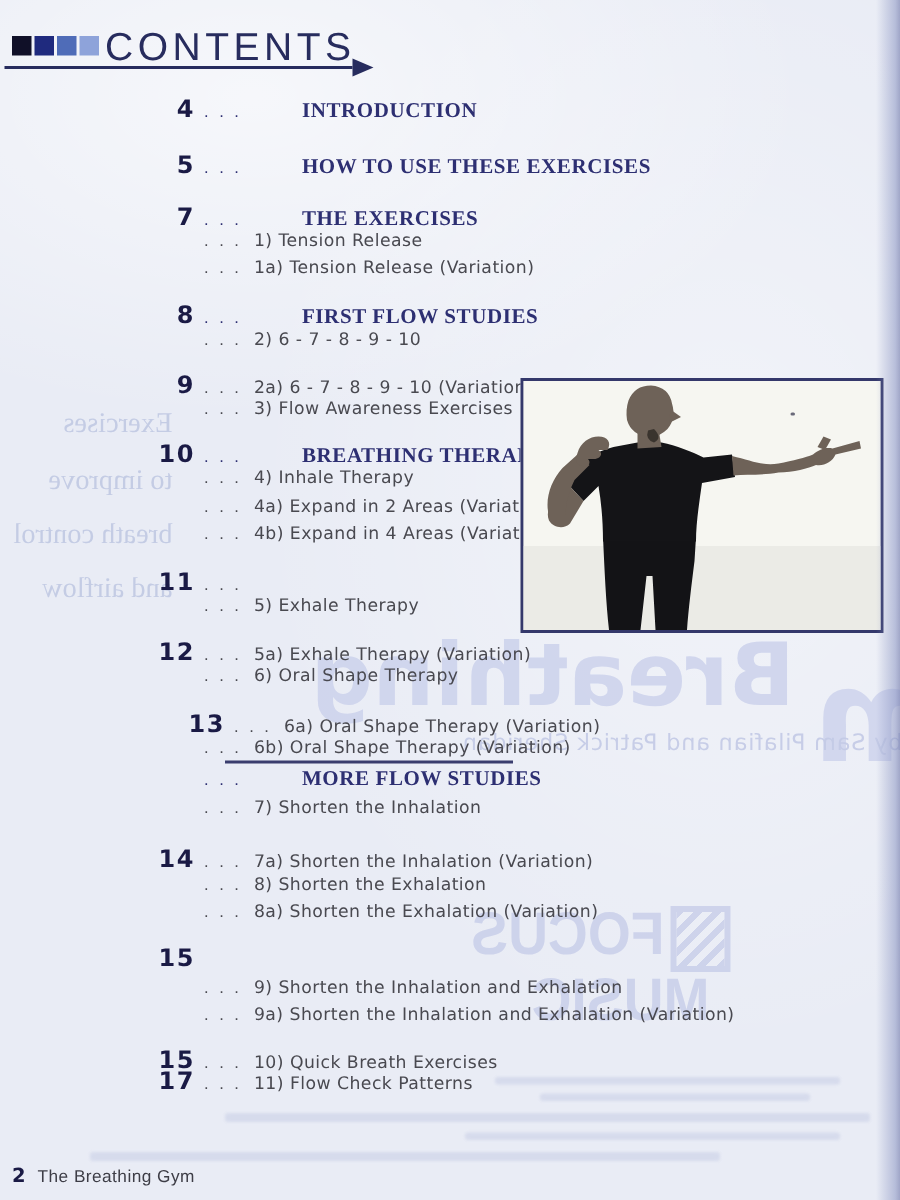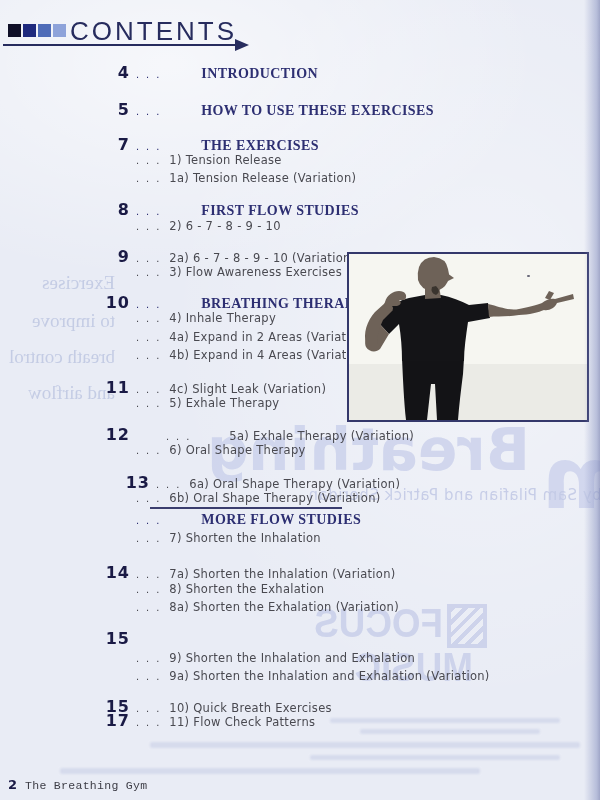--- a/index.html
+++ b/index.html
@@ -54,21 +54,21 @@
   #wm-focus{position:absolute;left:297px;top:604px;width:190px;opacity:.8;}
   #wm-focus .row1{display:flex;align-items:flex-start;}
   #wm-logo-box{width:40px;height:44px;border:4px solid #c7cde9;box-sizing:border-box;margin-right:4px;
            background:repeating-linear-gradient(45deg,#c7cde9 0 4px,transparent 4px 9px);}
   .focus-word{font-family:"Liberation Sans",sans-serif;font-weight:bold;font-size:40px;
            color:#c7cde9;line-height:.95;letter-spacing:0;transform:scaleX(.92);transform-origin:left;}
   .streak{position:absolute;background:#ccd2e8;opacity:.65;filter:blur(1.2px);border-radius:2px;}
   
   #footer{position:absolute;left:8px;top:777px;display:flex;align-items:baseline;}
   #footer-num{font-family:"DejaVu Sans",sans-serif;font-weight:bold;font-size:13px;color:#1a1a45;}
-  #footer-title{margin-left:8px;font-family:Liberation Mono, monospace;font-size:11.5px;color:#3d3d46;letter-spacing:.3px;}
+  #footer-title{margin-left:8px;font-family:Liberation Sans, sans-serif;font-size:11.5px;color:#3d3d46;letter-spacing:.3px;}
   #page-edge{position:absolute;right:0;top:0;bottom:0;width:16px;
     background:linear-gradient(to right, rgba(140,150,195,0), rgba(140,150,195,.55) 80%, rgba(120,128,175,.65));}
   #speck{position:absolute;left:527px;top:275px;width:3px;height:2px;background:#6a6a7a;border-radius:1px;}
 </style>
 </head>
 <body>
 
 <div id="page">
 
   <div id="wm-left-1" class="wm wm-left mirror" style="top:272px">Exercises</div>
@@ -170,28 +170,27 @@
         <span class="toc-label">4a) Expand in 2 Areas (Variation)</span>
       </div>
       <div class="toc-row row-sub" style="top: 348px;">
         <span class="toc-num"></span>
         <span class="toc-dots">. . .</span>
         <span class="toc-label">4b) Expand in 4 Areas (Variation)</span>
       </div>
       <div class="toc-row row-sub" style="top: 378px;">
         <span class="toc-num">11</span>
         <span class="toc-dots">. . .</span>
-        <span class="toc-label">4c) Slight Leak (Variation)</span>
       </div>
       <div class="toc-row row-sub" style="top: 396px;">
         <span class="toc-num"></span>
         <span class="toc-dots">. . .</span>
         <span class="toc-label">5) Exhale Therapy</span>
       </div>
-      <div class="toc-row row-sub" style="top: 425px; gap: 30px;">
+      <div class="toc-row row-sub" style="top: 425px;">
         <span class="toc-num">12</span>
         <span class="toc-dots">. . .</span>
         <span class="toc-label">5a) Exhale Therapy (Variation)</span>
       </div>
       <div class="toc-row row-sub" style="top: 443px;">
         <span class="toc-num"></span>
         <span class="toc-dots">. . .</span>
         <span class="toc-label">6) Oral Shape Therapy</span>
       </div>
       <div class="toc-row row-sub" style="top: 473px; margin-left: 20px;">

